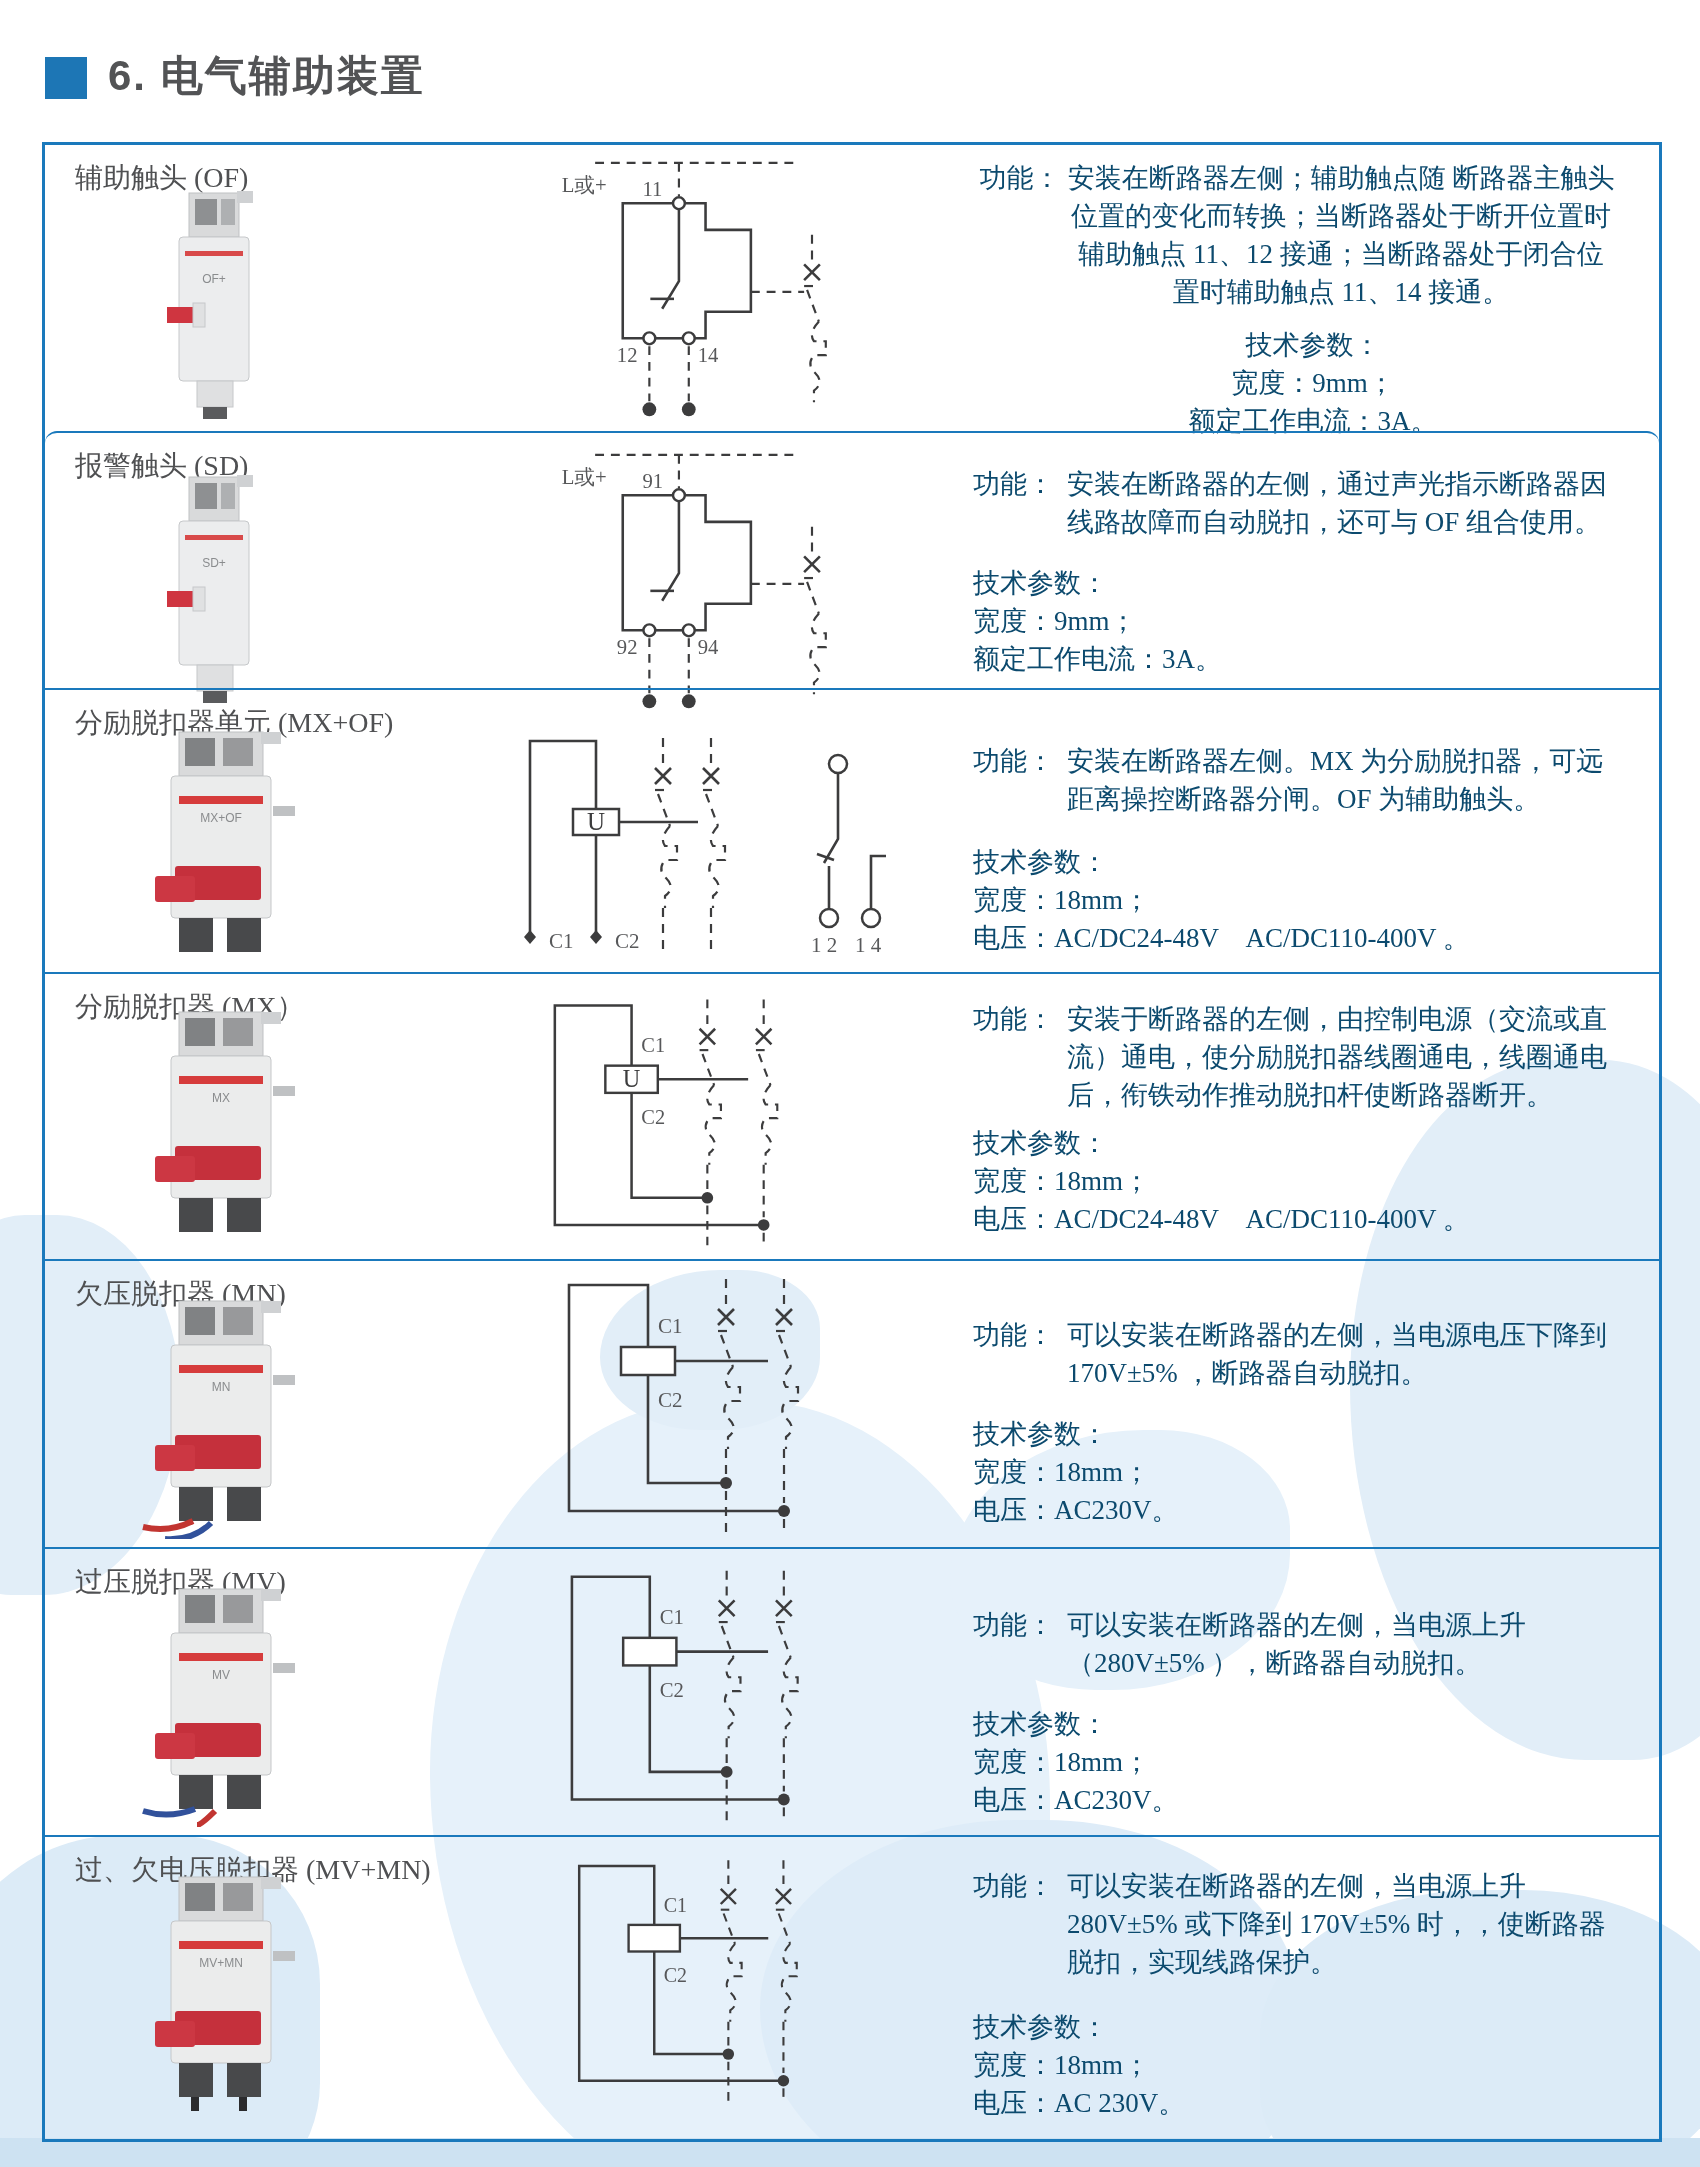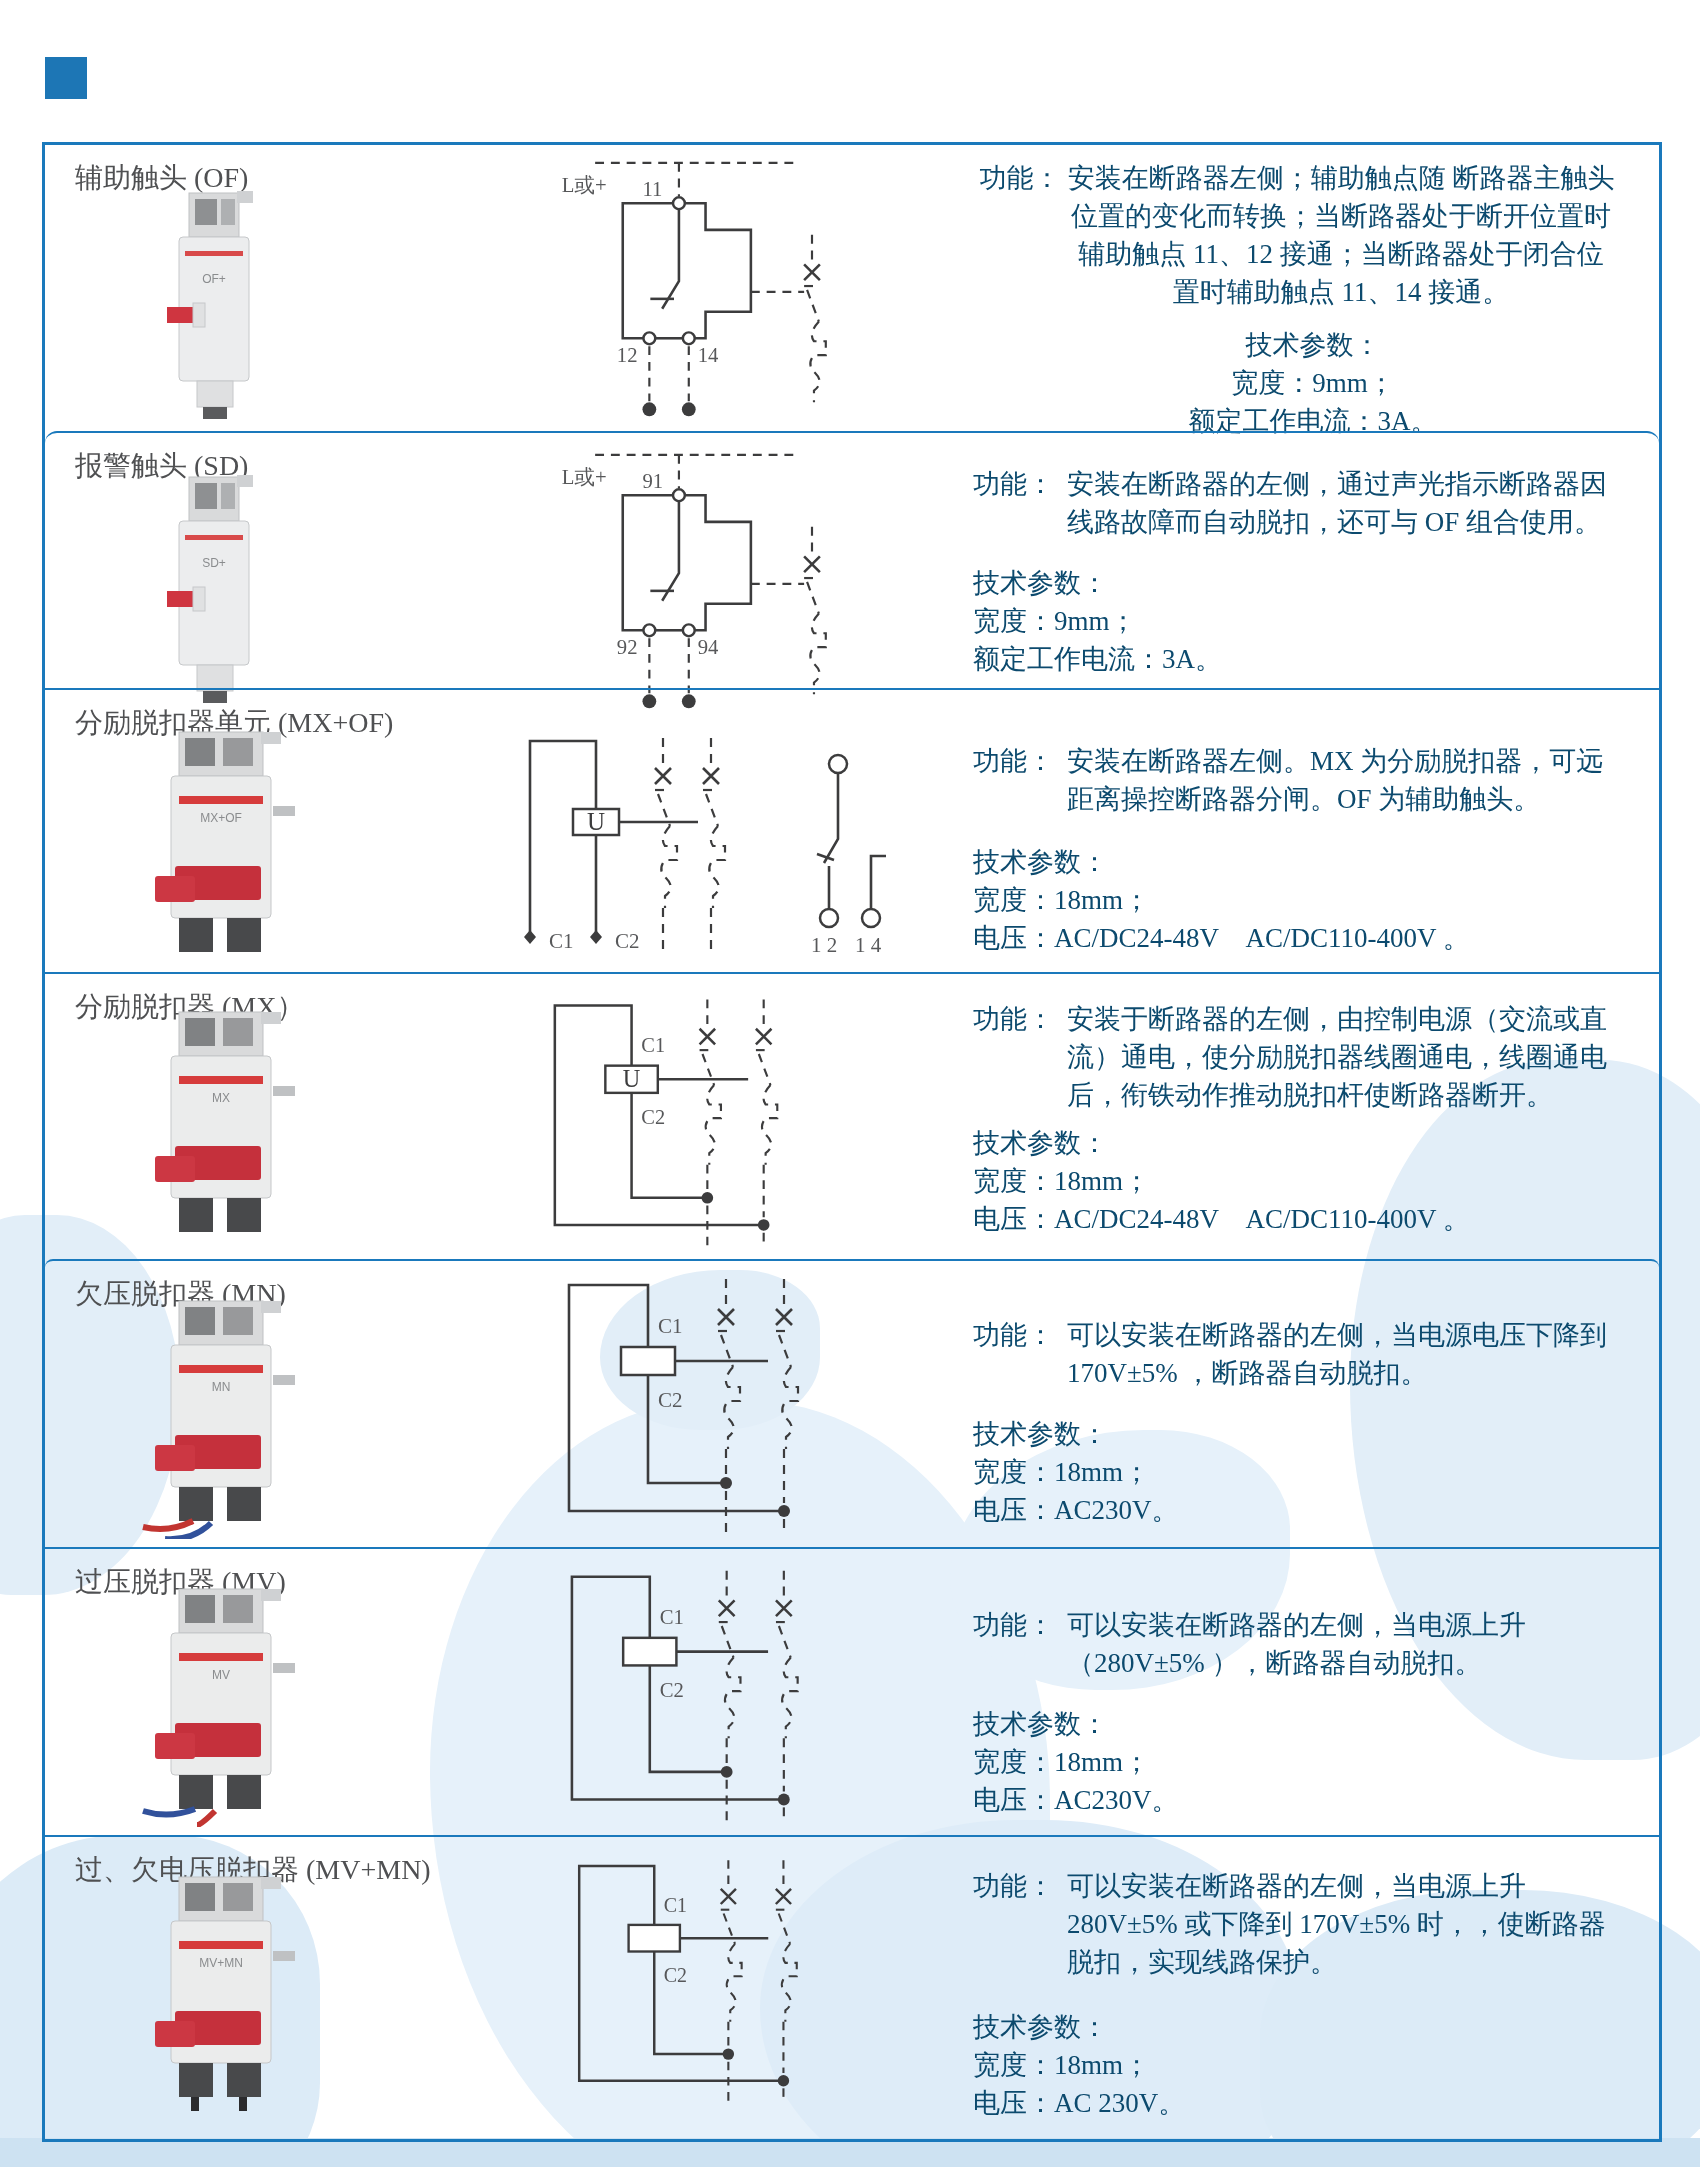--- a/index.html
+++ b/index.html
@@ -79,20 +79,21 @@
         <rect x="138" y="76" width="22" height="10" fill="#bfc1c3"></rect>
         <rect x="40" y="136" width="86" height="34" rx="3" fill="#c5303c"></rect>
         <rect x="20" y="146" width="40" height="26" rx="3" fill="#cc3743"></rect>
         <rect x="44" y="188" width="34" height="34" fill="#48494b"></rect>
         <rect x="92" y="188" width="34" height="34" fill="#48494b"></rect>
       </g>
     </defs>
   </svg>
 
   <div class="hdr-sq"></div>
+  <div class="hdr-title">6. 电气辅助装置</div>
 
   <div class="tbl">
 
     <div class="row" style="height:286px;text-align:center;">
       <div class="r-title">辅助触头 (OF)</div>
       <svg class="prod" style="left:118px;top:46px;" width="110" height="230" viewBox="0 0 110 230">
         <use href="#prod-narrow"></use>
         <text class="pl" x="51" y="92">OF+</text>
       </svg>
       <svg class="diag" style="left:488px;top:6px;" width="420" height="276" viewBox="0 0 420 280">
@@ -243,21 +244,21 @@
           <div class="func-text">安装于断路器的左侧，由控制电源（交流或直流）通电，使分励脱扣器线圈通电，线圈通电后，衔铁动作推动脱扣杆使断路器断开。</div>
         </div>
         <div class="params" style="margin-top:10px;">
           <p>技术参数：</p>
           <p>宽度：18mm；</p>
           <p>电压：AC/DC24-48V　AC/DC110-400V 。</p>
         </div>
       </div>
     </div>
 
-    <div class="row" style="height:288px;border-radius:8px;">
+    <div class="row" style="height:288px;">
       <div class="r-title">欠压脱扣器 (MN)</div>
       <svg class="prod" style="left:90px;top:38px;" width="170" height="240" viewBox="0 0 170 240">
         <use href="#prod-wide"></use>
         <text class="pl" x="86" y="92">MN</text>
         <path d="M58 222 q-24 12 -50 6" stroke="#c23531" stroke-width="6" fill="none"></path>
         <path d="M76 224 q-18 18 -46 16" stroke="#31519b" stroke-width="6" fill="none"></path>
       </svg>
       <svg class="diag" style="left:518px;top:4px;" width="420" height="280" viewBox="0 0 420 280">
         <path class="s" d="M85 82 V20 H6 V246 H218"></path>
         <circle class="dot" cx="221" cy="246" r="6"></circle>

